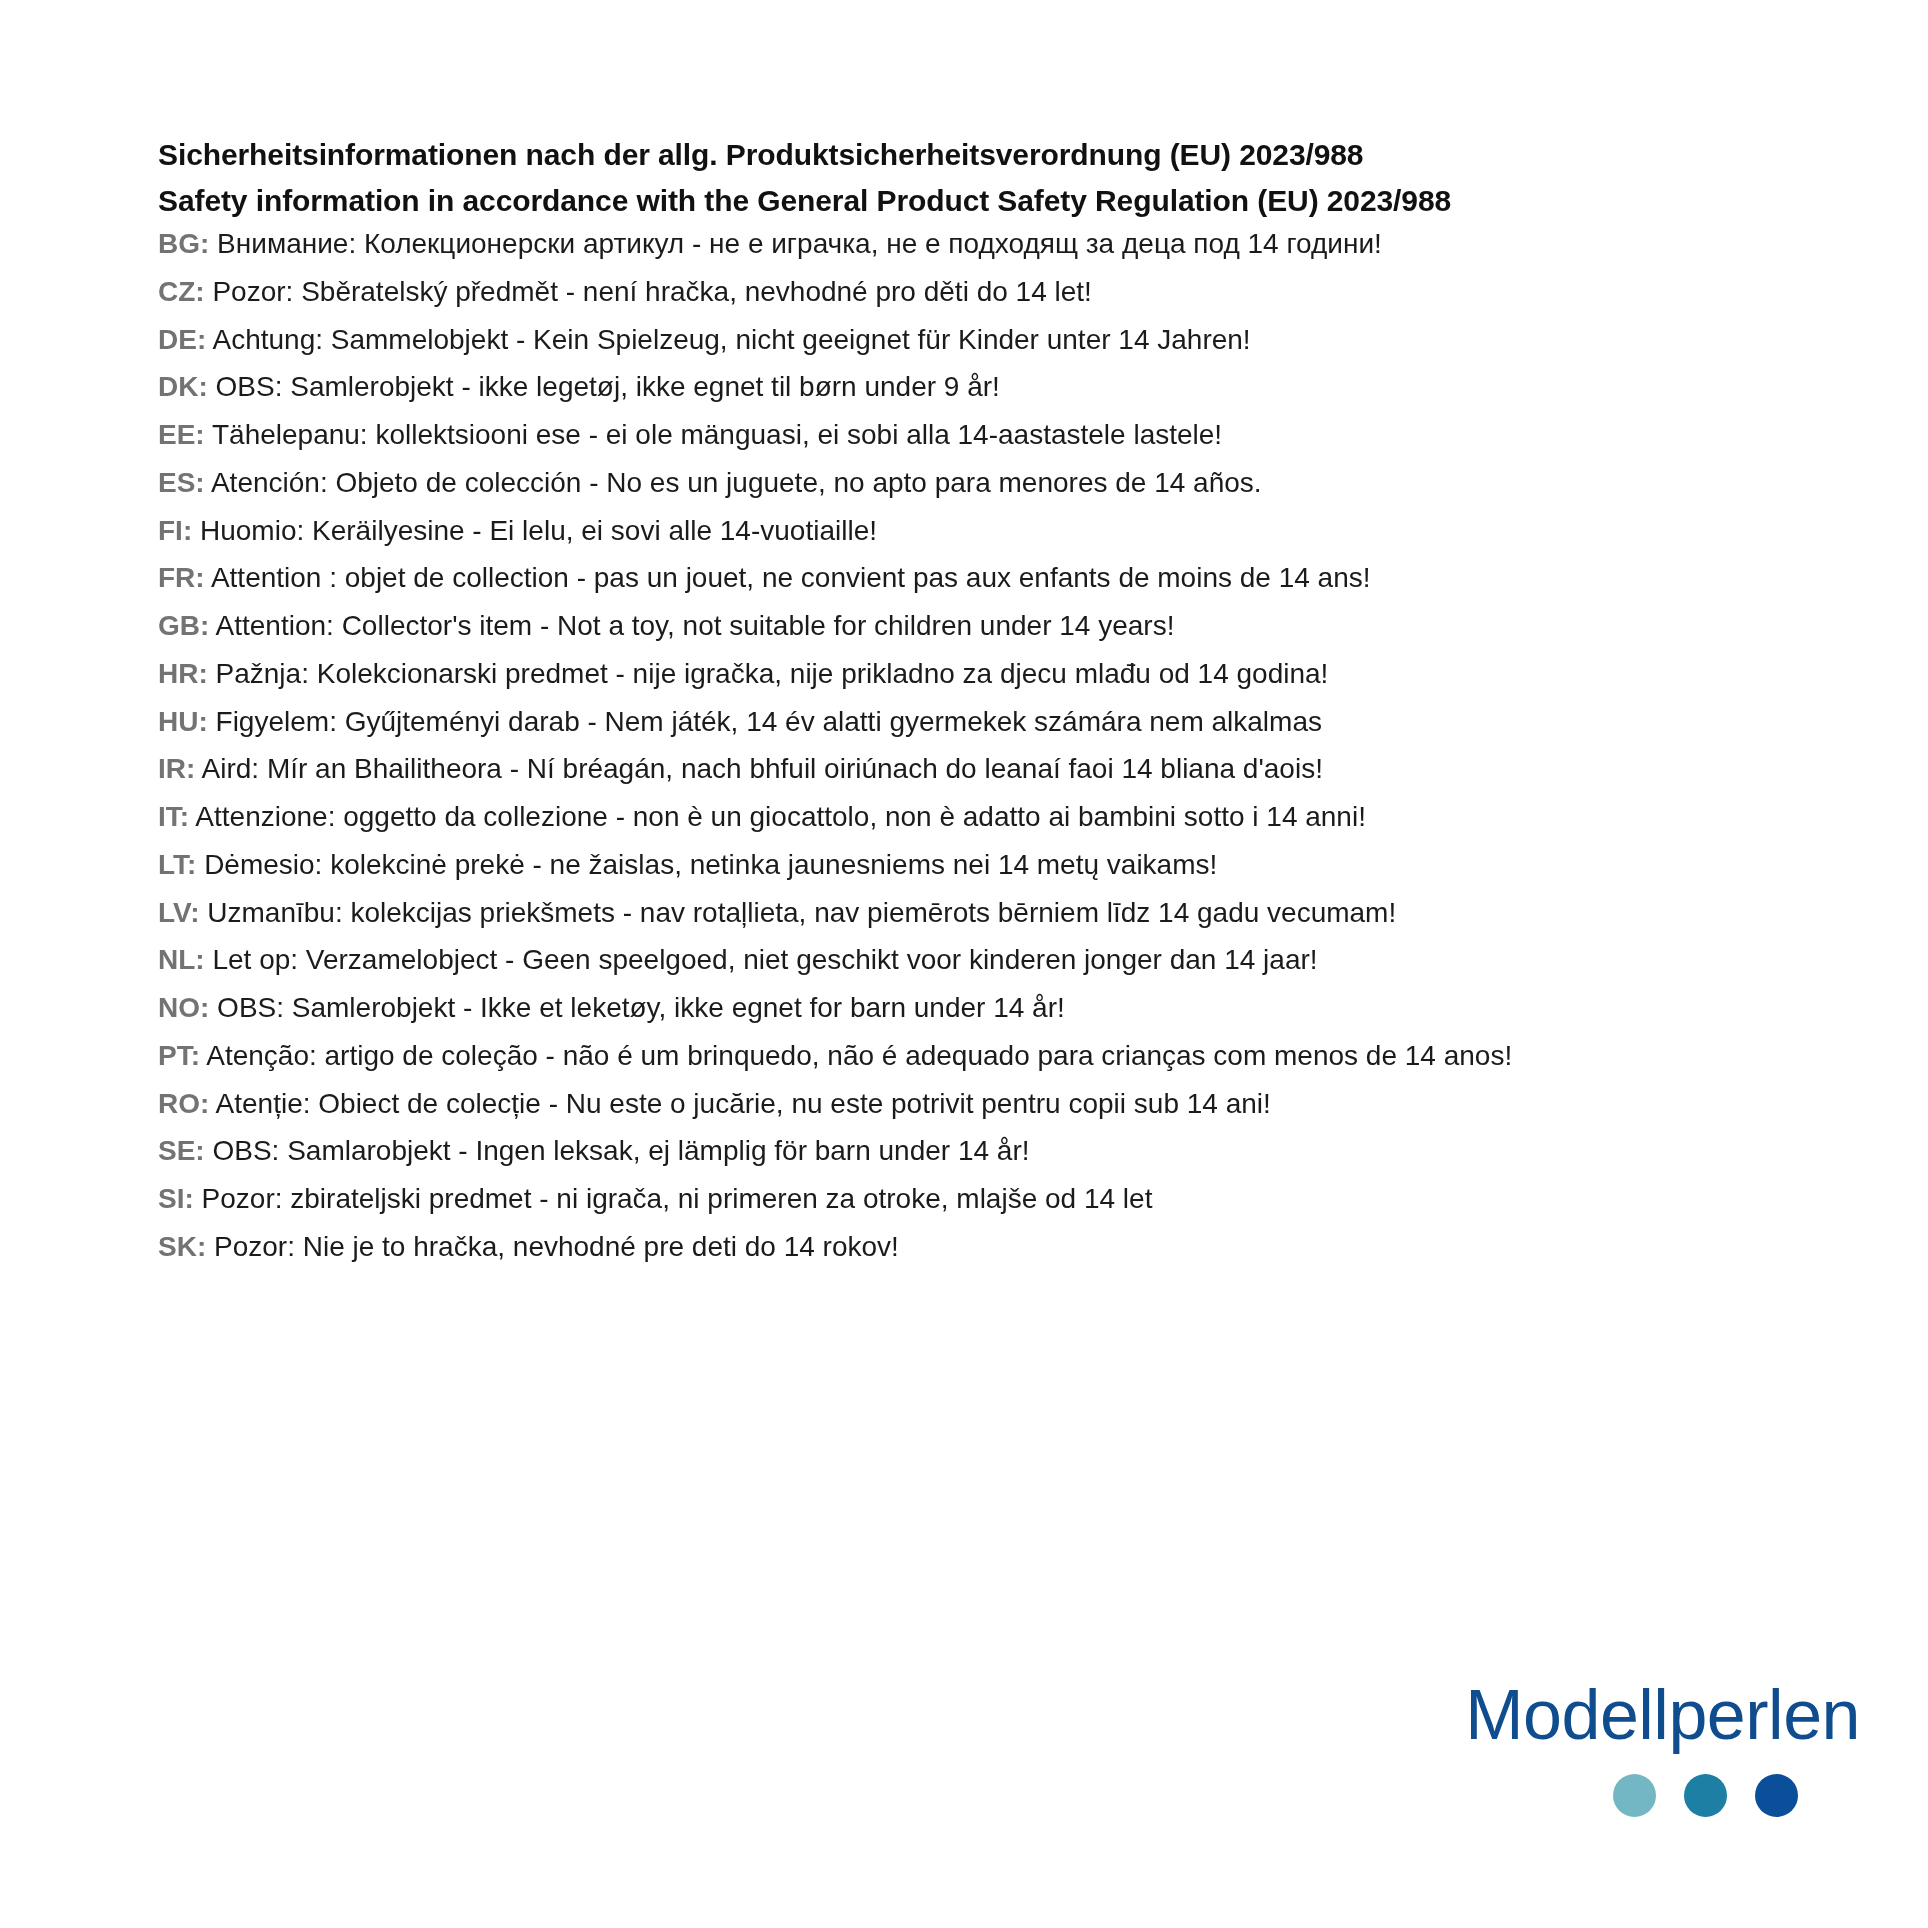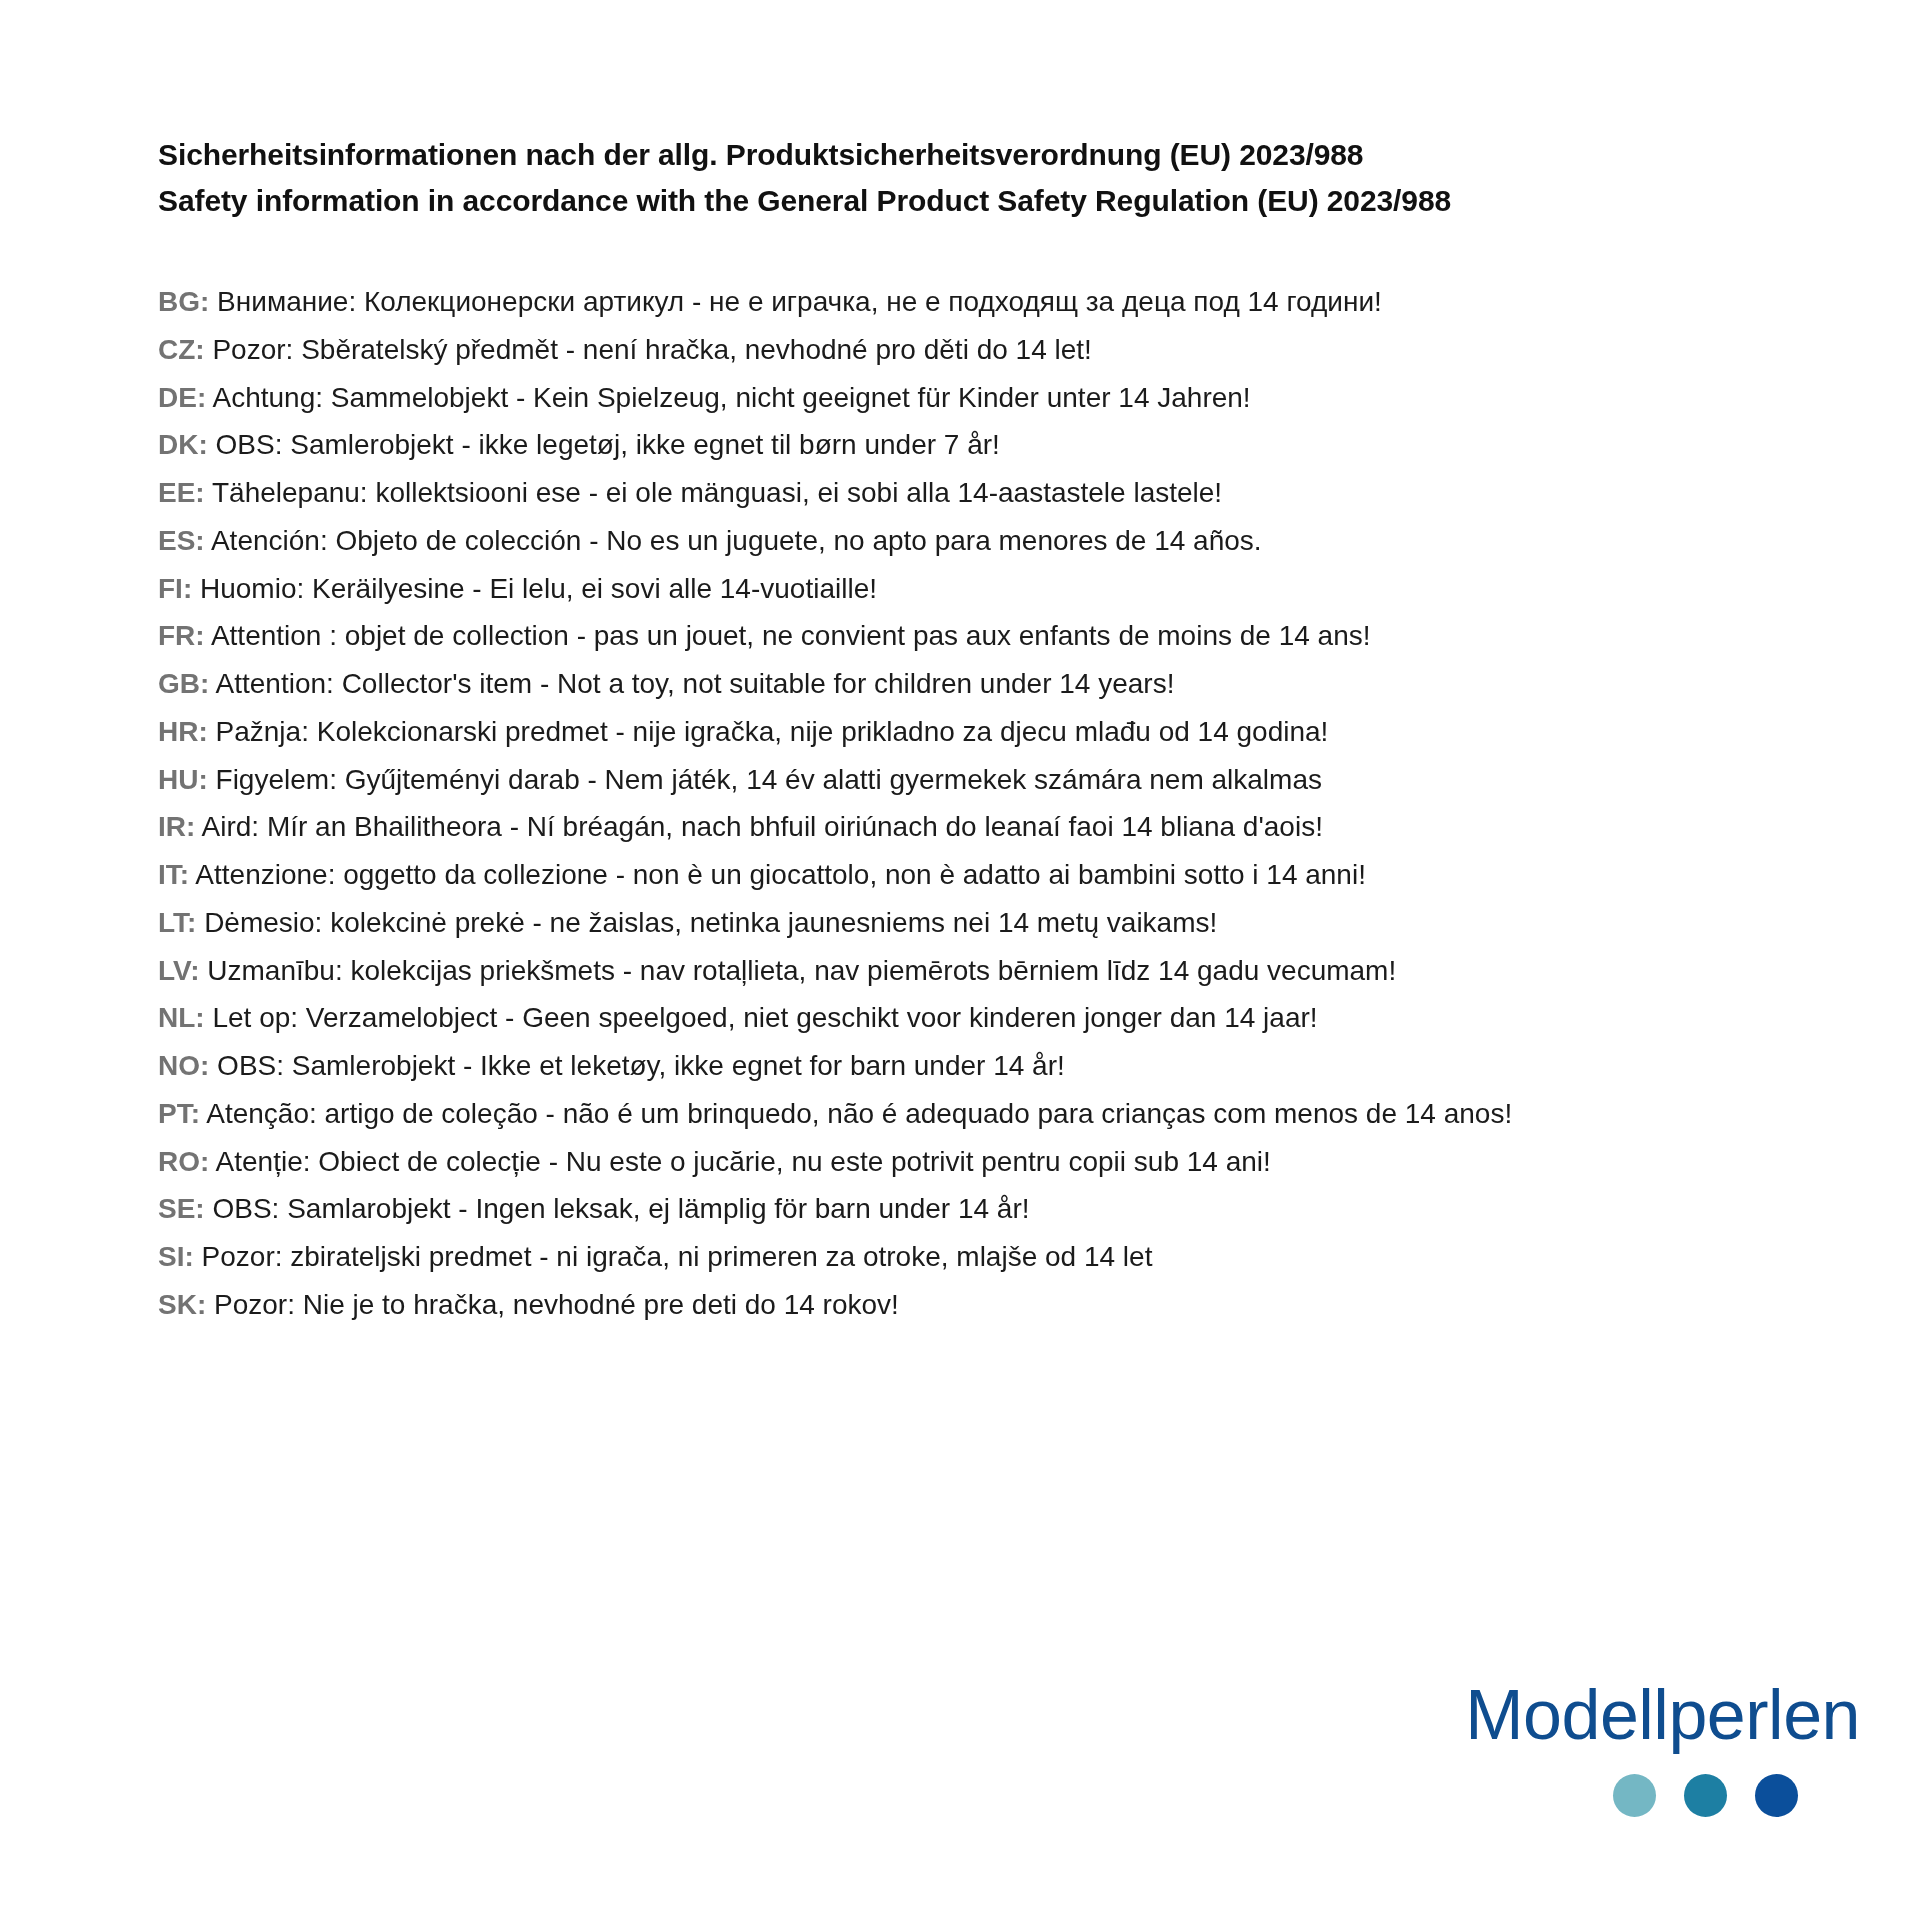--- a/index.html
+++ b/index.html
@@ -15,21 +15,20 @@
     overflow: hidden;
   }
   .page {
     position: relative;
     width: 1928px;
     height: 1928px;
     box-sizing: border-box;
     padding: 132px 158px 0 158px;
   }
   .headings {
-    margin-bottom: 58px;
   }
   .heading-line {
     font-size: 30px;
     font-weight: bold;
     letter-spacing: -0.1px;
     line-height: 1.52;
     color: #111111;
   }
   .lang-list {
     display: block;
@@ -83,21 +82,21 @@
 
   <div class="headings">
     <div class="heading-line">Sicherheitsinformationen nach der allg. Produktsicherheitsverordnung (EU) 2023/988</div>
     <div class="heading-line">Safety information in accordance with the General Product Safety Regulation (EU) 2023/988</div>
   </div>
 
   <div class="lang-list">
     <div class="lang-row"><span class="lang-code">BG:</span> <span class="lang-text">Внимание: Колекционерски артикул - не е играчка, не е подходящ за деца под 14 години!</span></div>
     <div class="lang-row"><span class="lang-code">CZ:</span> <span class="lang-text">Pozor: Sběratelský předmět - není hračka, nevhodné pro děti do 14 let!</span></div>
     <div class="lang-row"><span class="lang-code">DE:</span> <span class="lang-text">Achtung: Sammelobjekt - Kein Spielzeug, nicht geeignet für Kinder unter 14 Jahren!</span></div>
-    <div class="lang-row"><span class="lang-code">DK:</span> <span class="lang-text">OBS: Samlerobjekt - ikke legetøj, ikke egnet til børn under 7 år!</span></div>
+    <div class="lang-row"><span class="lang-code">DK:</span> <span class="lang-text">OBS: Samlerobjekt - ikke legetøj, ikke egnet til børn under 9 år!</span></div>
     <div class="lang-row"><span class="lang-code">EE:</span> <span class="lang-text">Tähelepanu: kollektsiooni ese - ei ole mänguasi, ei sobi alla 14-aastastele lastele!</span></div>
     <div class="lang-row"><span class="lang-code">ES:</span> <span class="lang-text">Atención: Objeto de colección - No es un juguete, no apto para menores de 14 años.</span></div>
     <div class="lang-row"><span class="lang-code">FI:</span> <span class="lang-text">Huomio: Keräilyesine - Ei lelu, ei sovi alle 14-vuotiaille!</span></div>
     <div class="lang-row"><span class="lang-code">FR:</span> <span class="lang-text">Attention : objet de collection - pas un jouet, ne convient pas aux enfants de moins de 14 ans!</span></div>
     <div class="lang-row"><span class="lang-code">GB:</span> <span class="lang-text">Attention: Collector's item - Not a toy, not suitable for children under 14 years!</span></div>
     <div class="lang-row"><span class="lang-code">HR:</span> <span class="lang-text">Pažnja: Kolekcionarski predmet - nije igračka, nije prikladno za djecu mlađu od 14 godina!</span></div>
     <div class="lang-row"><span class="lang-code">HU:</span> <span class="lang-text">Figyelem: Gyűjteményi darab - Nem játék, 14 év alatti gyermekek számára nem alkalmas</span></div>
     <div class="lang-row"><span class="lang-code">IR:</span> <span class="lang-text">Aird: Mír an Bhailitheora - Ní bréagán, nach bhfuil oiriúnach do leanaí faoi 14 bliana d'aois!</span></div>
     <div class="lang-row"><span class="lang-code">IT:</span> <span class="lang-text">Attenzione: oggetto da collezione - non è un giocattolo, non è adatto ai bambini sotto i 14 anni!</span></div>
     <div class="lang-row"><span class="lang-code">LT:</span> <span class="lang-text">Dėmesio: kolekcinė prekė - ne žaislas, netinka jaunesniems nei 14 metų vaikams!</span></div>

